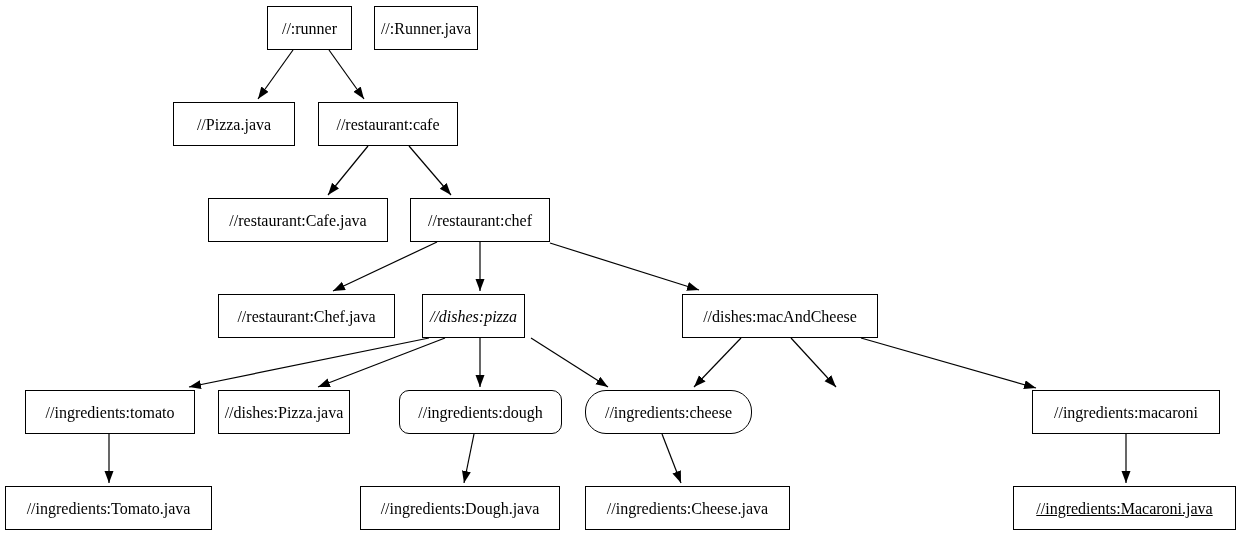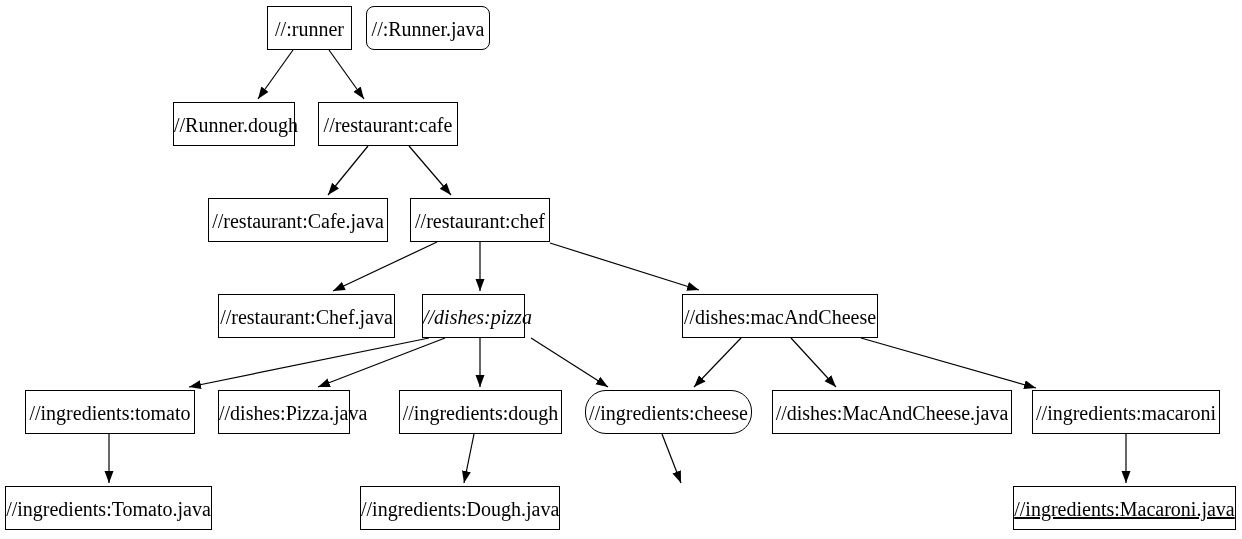--- a/index.html
+++ b/index.html
@@ -25,21 +25,21 @@
   .edges-svg line {
     stroke: #000000;
     stroke-width: 1.2;
   }
   .node {
     position: absolute;
     height: 44px;
     border: 1.5px solid #000000;
     background: #ffffff;
     color: #000000;
-    font-size: 20px;
+    font-size: 16px;
     line-height: 44px;
     text-align: center;
     white-space: nowrap;
     box-sizing: border-box;
   }
 </style>
 </head>
 <body>
 
 <div class="canvas">
@@ -64,36 +64,36 @@
     <line x1="741" y1="338" x2="694" y2="387" marker-end="url(#arrow)"></line>
     <line x1="791" y1="338" x2="836" y2="387" marker-end="url(#arrow)"></line>
     <line x1="861" y1="338" x2="1036" y2="388" marker-end="url(#arrow)"></line>
     <line x1="109" y1="434" x2="109" y2="483" marker-end="url(#arrow)"></line>
     <line x1="474" y1="434" x2="464" y2="483" marker-end="url(#arrow)"></line>
     <line x1="662" y1="434" x2="681" y2="483" marker-end="url(#arrow)"></line>
     <line x1="1126" y1="434" x2="1126" y2="483" marker-end="url(#arrow)"></line>
   </svg>
 
   <div class="node" style="left:267px;  top:6px;   width:85px;">//:runner</div>
-  <div class="node" style="left:366px;  top:6px;   width:124px;border-radius:8px;">//:Runner.java</div>
+  <div class="node" style="left:374px;  top:6px;   width:104px;">//:Runner.java</div>
 
-  <div class="node" style="left:173px;  top:102px; width:122px;">//Runner.dough</div>
+  <div class="node" style="left:173px;  top:102px; width:122px;">//Pizza.java</div>
   <div class="node" style="left:318px;  top:102px; width:140px;">//restaurant:cafe</div>
 
   <div class="node" style="left:410px;  top:198px; width:140px;">//restaurant:chef</div>
   <div class="node" style="left:208px;  top:198px; width:180px;">//restaurant:Cafe.java</div>
 
   <div class="node" style="left:218px;  top:294px; width:177px;">//restaurant:Chef.java</div>
   <div class="node" style="left:422px;  top:294px; width:103px;font-style:italic;">//dishes:pizza</div>
   <div class="node" style="left:682px;  top:294px; width:196px;">//dishes:macAndCheese</div>
 
   <div class="node" style="left:25px;   top:390px; width:170px;">//ingredients:tomato</div>
   <div class="node" style="left:218px;  top:390px; width:132px;">//dishes:Pizza.java</div>
-  <div class="node" style="left:399px;  top:390px; width:163px;">//ingredients:dough</div>
+  <div class="node" style="left:399px;  top:390px; width:163px;border-radius:10px;">//ingredients:dough</div>
   <div class="node" style="left:585px;  top:390px; width:167px;border-radius:21px;">//ingredients:cheese</div>
-  <div class="node" style="left:772px;  top:390px; width:240px;">//dishes:MacAndCheese.java</div>
   <div class="node" style="left:1032px; top:390px; width:188px;">//ingredients:macaroni</div>
 
   <div class="node" style="left:5px;    top:486px; width:207px;">//ingredients:Tomato.java</div>
   <div class="node" style="left:360px;  top:486px; width:200px;">//ingredients:Dough.java</div>
+  <div class="node" style="left:585px;  top:486px; width:205px;">//ingredients:Cheese.java</div>
   <div class="node" style="left:1013px; top:486px; width:223px;text-decoration:underline;">//ingredients:Macaroni.java</div>
 
 </div>
 
 </body></html>

